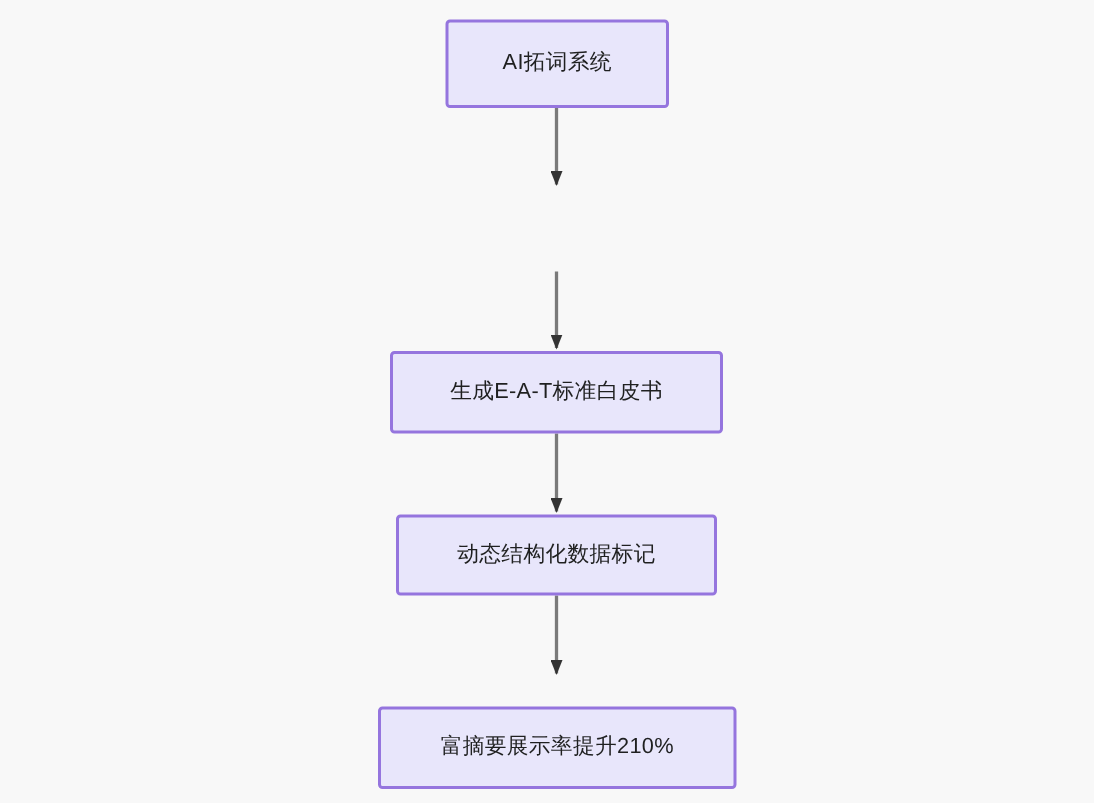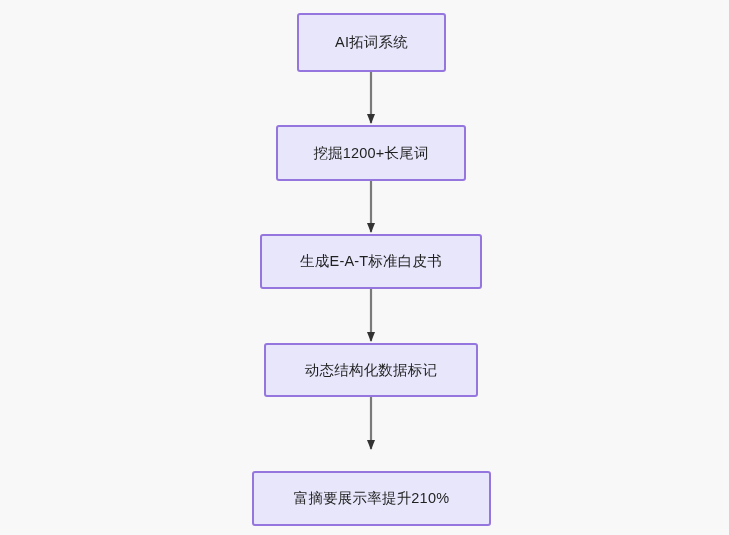--- a/index.html
+++ b/index.html
@@ -77,23 +77,20 @@
     </g>
     <g>
       <line x1="371" y1="397" x2="371" y2="449" stroke="#7a7a7a" stroke-width="2.2" marker-end="url(#arrowhead)"></line>
     </g>
   </svg>
 
   <div class="node" id="node-0">
     <span class="node-label">AI拓词系统</span>
   </div>
 
-  <div class="node" id="node-1">
-    <span class="node-label">挖掘1200+长尾词</span>
-  </div>
 
   <div class="node" id="node-3">
     <span class="node-label">动态结构化数据标记</span>
   </div>
 
   <div class="node" id="node-2">
     <span class="node-label">生成E-A-T标准白皮书</span>
   </div>
 
   <div class="node" id="node-4">

